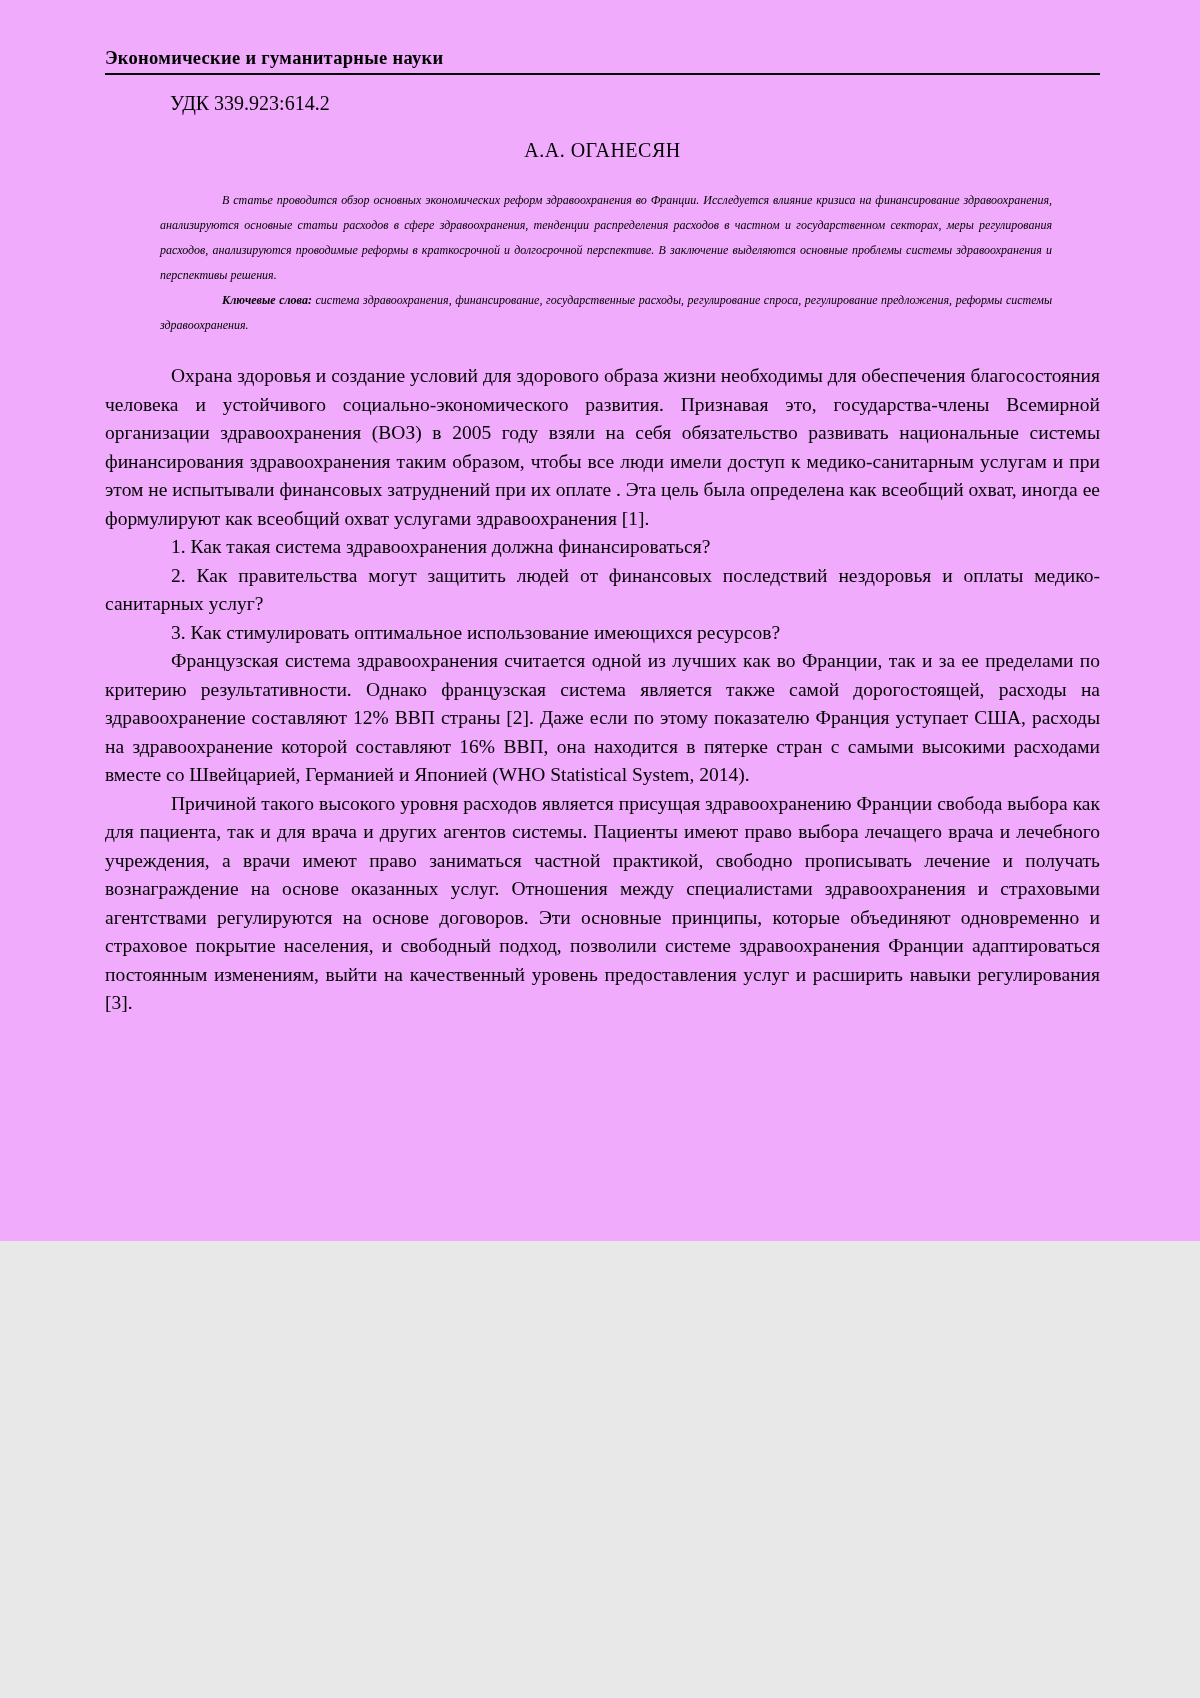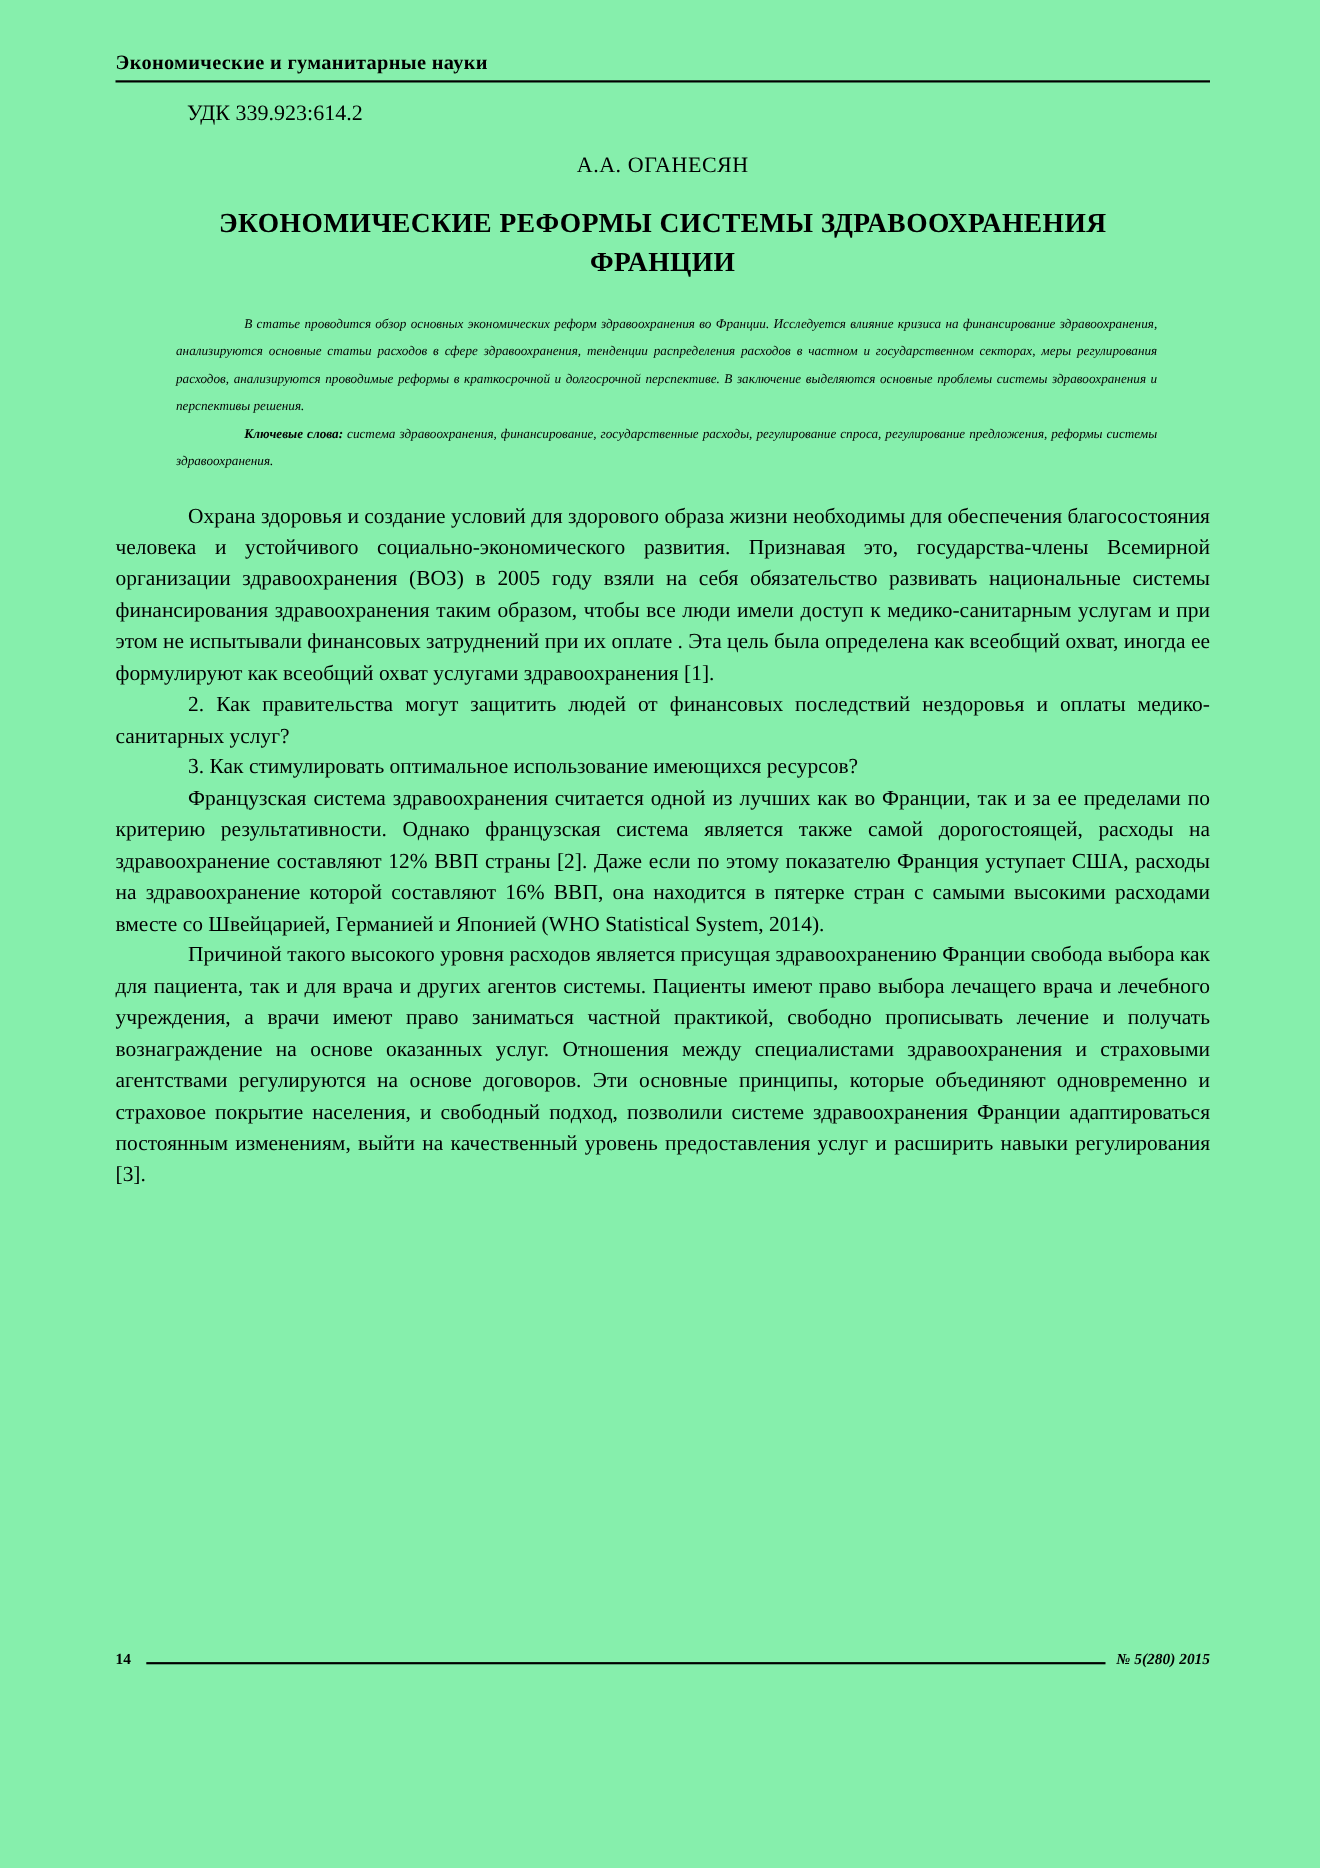--- a/index.html
+++ b/index.html
@@ -1,21 +1,21 @@
 <!DOCTYPE html>
 <html><head>
 <meta charset="utf-8">
 <style>
   * { box-sizing: border-box; }
   html, body { margin: 0; padding: 0; background: #e8e8e8; }
   .page {
     width: 1200px;
-    height: 1698px;
+    height: 1241px;
     margin: 0 auto;
-    background: #86efac;
+    background: #f0abfc;
     position: relative;
     font-family: "Liberation Serif", serif;
     color: #000;
     overflow: hidden;
   }
   .content {
     padding: 48px 100px 0 105px;
   }
   .journal-header {
     font-weight: bold;
@@ -95,29 +95,29 @@
   <div class="content">
 
     <div class="journal-header">
       <span>Экономические и гуманитарные науки</span>
     </div>
 
     <div class="udc">УДК 339.923:614.2</div>
 
     <div class="author">А.А. ОГАНЕСЯН</div>
 
-    <h1 class="article-title">ЭКОНОМИЧЕСКИЕ РЕФОРМЫ СИСТЕМЫ ЗДРАВООХРАНЕНИЯ ФРАНЦИИ</h1>
 
     <div class="abstract">
       <p>В статье проводится обзор основных экономических реформ здравоохранения во Франции. Исследуется влияние кризиса на финансирование здравоохранения, анализируются основные статьи расходов в сфере здравоохранения, тенденции распределения расходов в частном и государственном секторах, меры регулирования расходов, анализируются проводимые реформы в краткосрочной и долгосрочной перспективе. В заключение выделяются основные проблемы системы здравоохранения и перспективы решения.</p>
       <p><span class="kw-label">Ключевые слова:</span><span> система здравоохранения, финансирование, государственные расходы, регулирование спроса, регулирование предложения, реформы системы здравоохранения.</span></p>
     </div>
 
     <div class="body-text">
       <p>Охрана здоровья и создание условий для здорового образа жизни необходимы для обеспечения благосостояния человека и устойчивого социально-экономического развития. Признавая это, государства-члены Всемирной организации здравоохранения (ВОЗ) в 2005 году взяли на себя обязательство развивать национальные системы финансирования здравоохранения таким образом, чтобы все люди имели доступ к медико-санитарным услугам и при этом не испытывали финансовых затруднений при их оплате . Эта цель была определена как всеобщий охват, иногда ее формулируют как всеобщий охват услугами здравоохранения [1].</p>
+      <p>1.  Как такая система здравоохранения должна финансироваться?</p>
       <p>2.  Как правительства могут защитить людей от финансовых последствий нездоровья и оплаты медико-санитарных услуг?</p>
       <p>3.  Как стимулировать оптимальное использование имеющихся ресурсов?</p>
       <p>Французская система здравоохранения считается одной из лучших как во Франции, так и за ее пределами по критерию результативности. Однако французская система является также самой дорогостоящей, расходы на здравоохранение составляют 12% ВВП страны [2]. Даже если по этому показателю Франция уступает США, расходы на здравоохранение которой составляют 16% ВВП, она находится в пятерке стран с самыми высокими расходами вместе со Швейцарией, Германией и Японией (WHO Statistical System, 2014).</p>
       <p>Причиной такого высокого уровня расходов является присущая здравоохранению Франции свобода выбора как для пациента, так и для врача и других агентов системы. Пациенты имеют право выбора лечащего врача и лечебного учреждения, а врачи имеют право заниматься частной практикой, свободно прописывать лечение и получать вознаграждение на основе оказанных услуг. Отношения между специалистами здравоохранения и страховыми агентствами регулируются на основе договоров. Эти основные принципы, которые объединяют одновременно и страховое покрытие населения, и свободный подход, позволили системе здравоохранения Франции адаптироваться постоянным изменениям, выйти на качественный уровень предоставления услуг и расширить навыки регулирования [3].</p>
     </div>
 
   </div>
 
   <div class="page-footer">
     <span>14</span>

